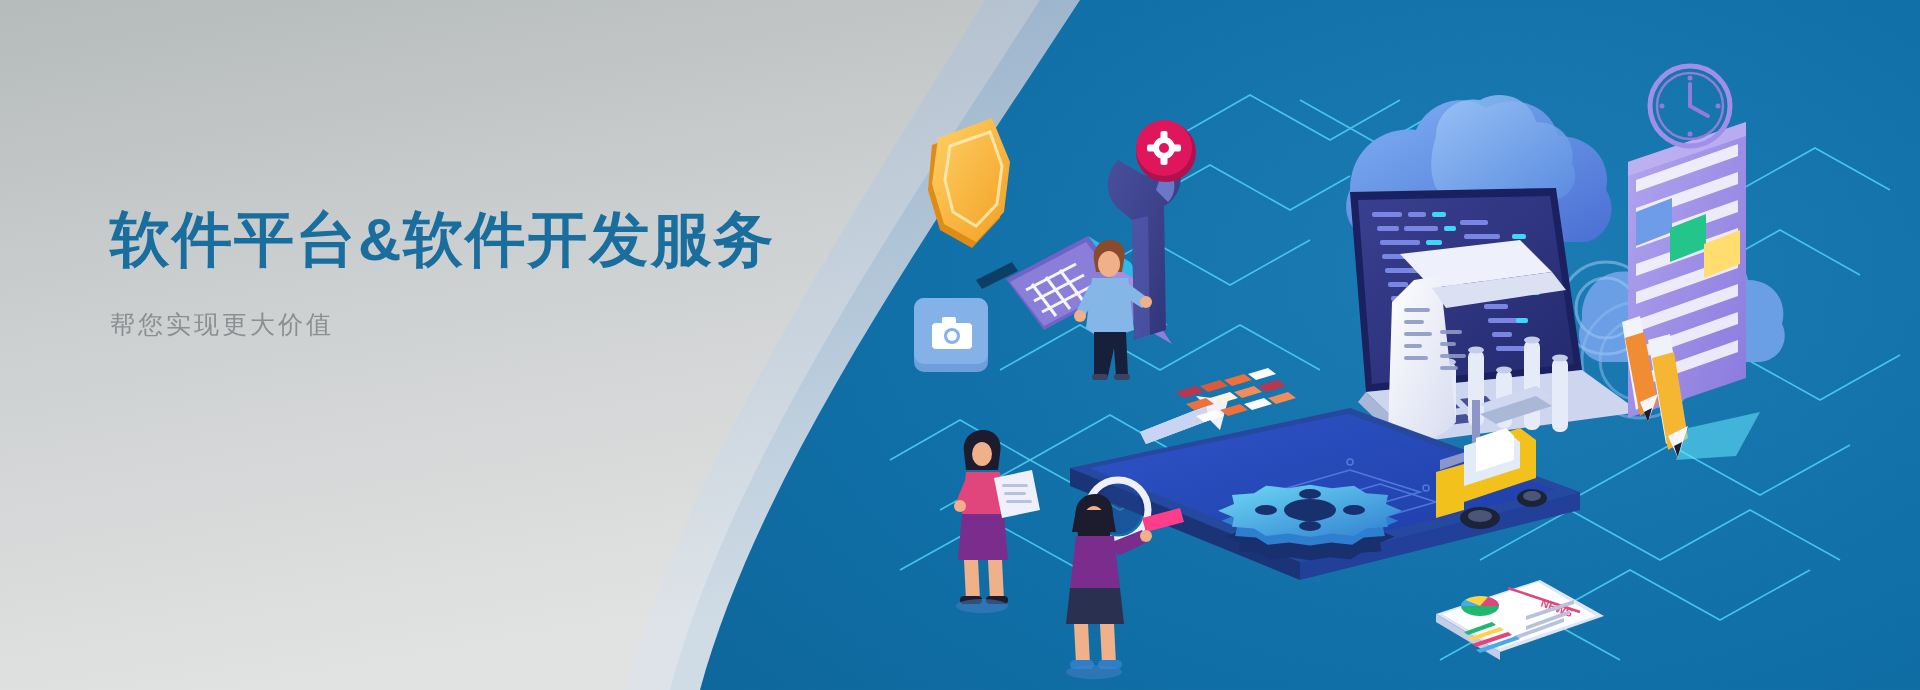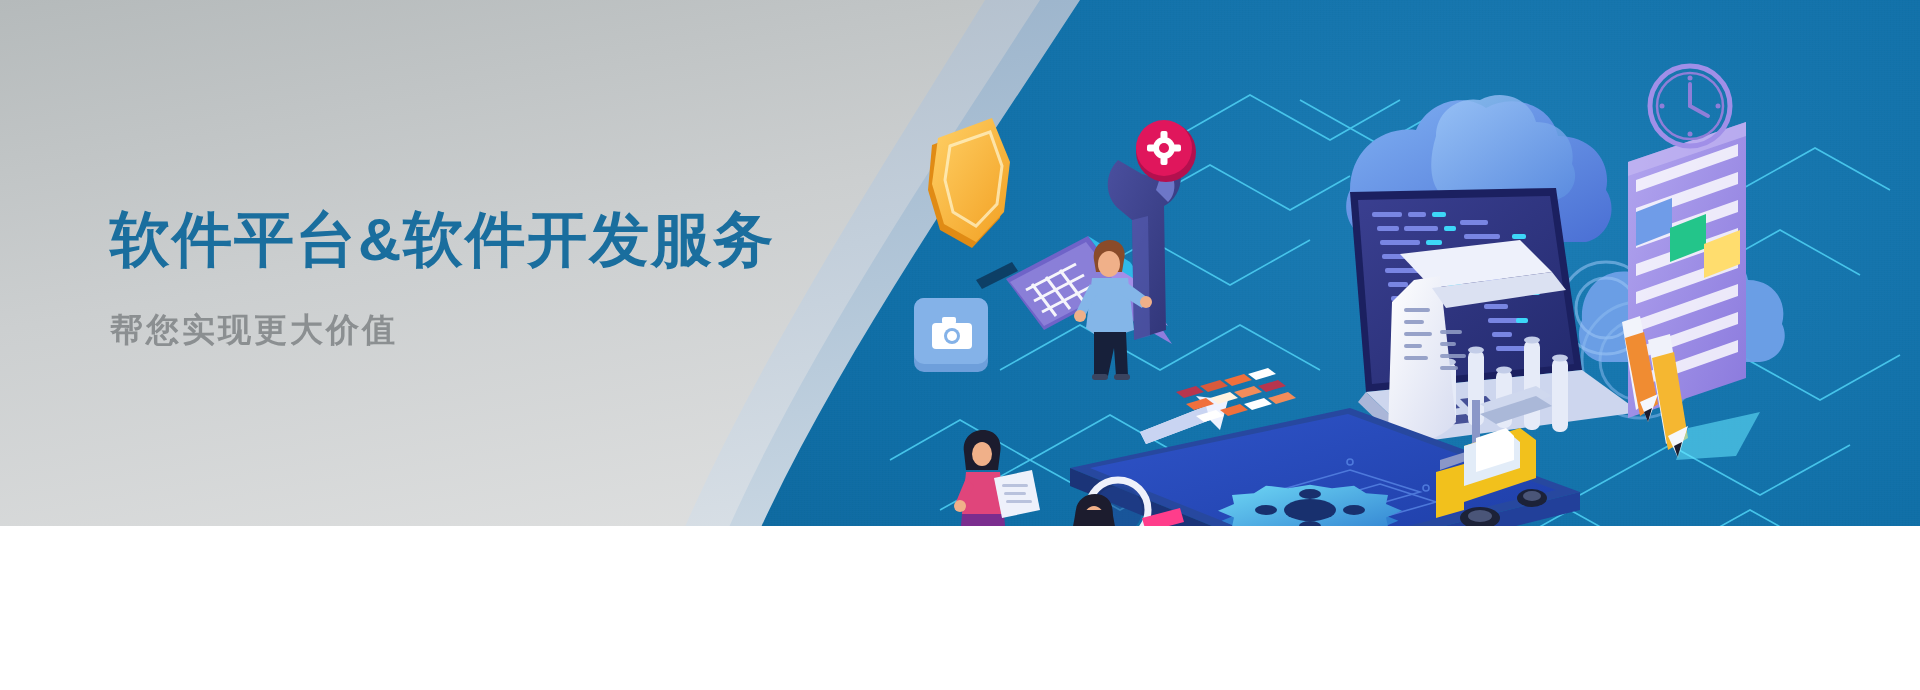--- a/index.html
+++ b/index.html
@@ -3,21 +3,21 @@
 <meta charset="utf-8">
 <style>
   * { margin:0; padding:0; box-sizing:border-box; }
   html, body {
     width:1920px; height:690px;
     overflow:hidden;
     font-family:"Liberation Sans","DejaVu Sans",sans-serif;
   }
   #banner {
     position:relative;
-    width:1920px; height:526px;
+    width:1920px; height:690px;
     overflow:hidden;
     background:#1072ab;
   }
   
   .bg-blue {
     position:absolute; inset:0;
     background:
       radial-gradient(ellipse 1400px 900px at 78% 40%, #1b7cb4 0%, #0f6ea6 48%, #0c5f92 100%);
   }
   .bg-noise {
@@ -37,22 +37,22 @@
   .headline {
     font-size:60px;
     font-weight:700;
     letter-spacing:2px;
     color:#1a6e9e;
     line-height:1.15;
     white-space:nowrap;
   }
   .subline {
     margin-top:34px;
-    font-size:33px;
-    font-weight:700;
+    font-size:25px;
+    font-weight:400;
     letter-spacing:3px;
     color:#8b8f91;
     white-space:nowrap;
   }
 
   
   .illus {
     position:absolute;
     left:880px; top:40px;
     width:1040px; height:650px;

